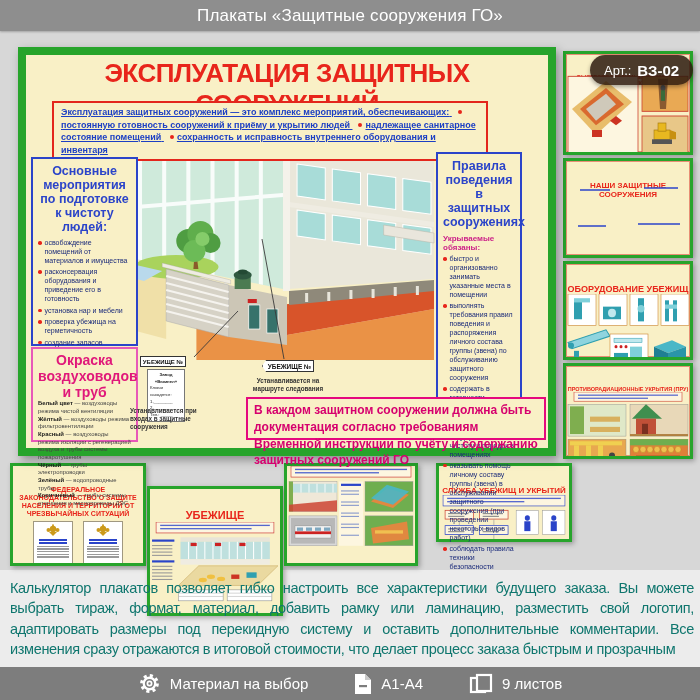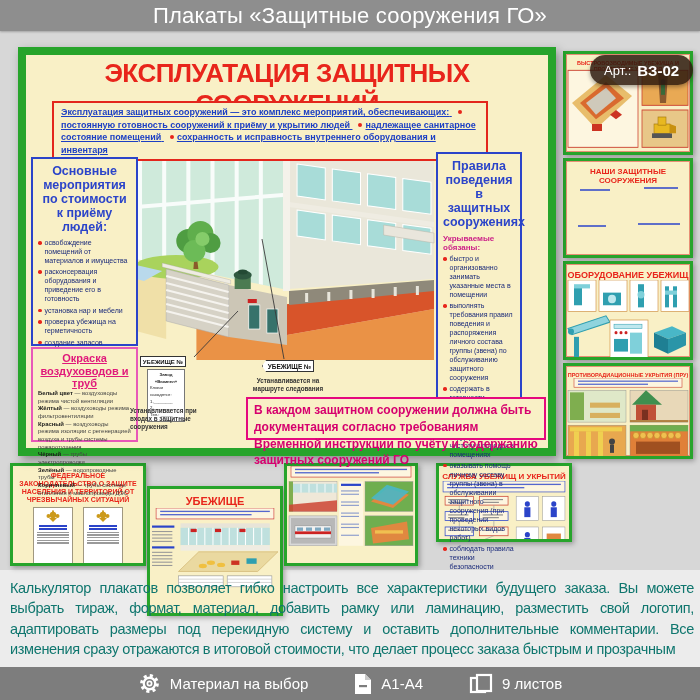--- a/index.html
+++ b/index.html
@@ -1,60 +1,60 @@
 <!DOCTYPE html>
 <html lang="ru"><head>
 <meta charset="utf-8">
 <style>
   * { margin:0; padding:0; box-sizing:border-box; }
   html,body { width:700px; height:700px; }
   body { font-family:"Liberation Sans", sans-serif; background:#d7d7d7; position:relative; overflow:hidden; }
 
   
   .header { position:absolute; top:0; left:0; width:700px; height:31px; background:#8e8e8e; display:flex; align-items:center; justify-content:center; box-shadow:0 1px 2px rgba(0,0,0,.25); z-index:8; }
-  .header-title { color:#fff; font-size:22px; letter-spacing:.2px; }
+  .header-title { color:#fff; font-size:17px; letter-spacing:.2px; }
 
   .lower-strip { position:absolute; left:0; top:570px; width:700px; height:97px; background:#ececec; }
 
   
   .poster { position:absolute; left:18px; top:47px; width:538px; height:409px; background:#f9f0c6; border:8px solid #27a42b; box-shadow:3px 4px 9px rgba(0,0,0,.35); z-index:2; }
   .p-title { position:absolute; left:0; top:3px; width:100%; text-align:center; color:#e8251b; font-weight:bold; font-size:26px; letter-spacing:-.5px; z-index:4; }
   .p-intro { position:absolute; left:26px; top:46px; width:436px; min-height:43px; border:2px solid #e3261c; background:#f9f0c6; padding:3px 7px; font-size:9px; font-weight:bold; color:#1c3fc4; line-height:1.4; z-index:4;text-decoration:underline; }
   .p-intro .dot { display:inline-block; width:4px; height:4px; border-radius:50%; background:#e8251b; margin:0 3px 1px 6px; vertical-align:middle; }
 
   .p-panel { position:absolute; background:#f9f0c6; z-index:4; }
   .p-left  { left:5px;  top:102px; width:107px; height:189px; border:2px solid #2b44c9; padding:4px 5px; }
   .p-right { left:410px; top:97px; width:86px; height:249px; border:2px solid #2b44c9; padding:4px 5px; }
   .panel-h { color:#2b44c9; font-weight:bold; font-size:12.5px; line-height:1.12; text-align:center; margin:1px 0 5px; }
   .panel-sub { color:#cc2288; font-weight:bold; font-size:8px; margin:1px 0 3px; }
   .li { display:flex; gap:3px; margin-bottom:2.5px; font-size:7px; line-height:1.28; color:#1a2a7a; }
   .li .d { flex:0 0 auto; width:3.5px; height:3.5px; border-radius:50%; background:#e8251b; margin-top:2px; }
 
   .p-paint { left:5px; top:292px; width:107px; height:95px; border:2px solid #e858b8; padding:3px 5px; }
-  .paint-h { color:#e0187a; font-weight:bold; font-size:11px; line-height:1.15; text-align:center; margin-bottom:0;text-decoration:underline; }
+  .paint-h { color:#e0187a; font-weight:bold; font-size:14px; line-height:1.15; text-align:center; margin-bottom:0; }
   .pl { font-size:5.9px; line-height:1.3; color:#444; }
   .pl .pt { font-weight:bold; color:#1a1a1a; }
 
   #bldg { position:absolute; left:110px; top:84px; width:300px; height:222px; z-index:1; }
   #leaders { position:absolute; left:0; top:0; width:522px; height:393px; z-index:3; pointer-events:none; }
 
   .sign-plate { position:absolute; background:#fff; border:1px solid #333; font-weight:bold; color:#111; text-align:center; z-index:4; }
   #sign1-plate { left:114px; top:301px; width:46px; height:11px; font-size:6px; line-height:10px; }
   #sign1-card { position:absolute; left:121px; top:314px; width:38px; background:#fff; border:1px solid #777; font-size:4.3px; line-height:1.55; color:#222; padding:2px; z-index:4; }
   #sign1-card .c0 { text-align:center; font-weight:bold; }
   #sign1-cap { position:absolute; left:104px; top:352px; width:80px; font-size:6.3px; font-weight:bold; color:#333; line-height:1.3; z-index:4; }
   #sign2-plate { left:236px; top:305px; width:52px; height:12px; font-size:6.5px; line-height:11px; clip-path:polygon(8% 0,100% 0,100% 100%,8% 100%,0 50%); padding-left:3px; }
   #sign2-cap { position:absolute; left:222px; top:322px; width:80px; font-size:6.3px; font-weight:bold; color:#333; line-height:1.3; text-align:center; z-index:4; }
 
   .p-note { position:absolute; left:220px; top:342px; width:300px; height:43px; border:2px solid #e5087e; color:#d6006e; font-weight:bold; font-size:12px; line-height:1.4; padding:3px 6px; z-index:4; background:#f9f0c6; }
 
   
   .thumb { position:absolute; background:#f9f0c6; border:3px solid #27a42b; box-shadow:2px 2px 5px rgba(0,0,0,.3); overflow:hidden; }
   .side { box-shadow:2px 2px 5px rgba(0,0,0,.3), inset 0 0 0 1px rgba(215,45,35,.5); }
-  .tt { color:#e8251b; font-weight:bold; text-align:center; text-transform:uppercase; padding-top:6px; line-height:1.15; }
+  .tt { color:#e8251b; font-weight:bold; text-align:center; text-transform:uppercase; padding-top:20px; line-height:1.15; }
 
   #t1 { left:563px; top:51px;  width:130px; height:104px; }
   #t2 { left:563px; top:158px; width:130px; height:100px; }
   #t3 { left:563px; top:261px; width:130px; height:99px; }
   #t4 { left:563px; top:363px; width:130px; height:96px; }
   #t1 .tt { font-size:5.5px; height:14px; }
   #t2 .tt { font-size:8px; }
   #t3 .tt { font-size:9px; }
   #t4 .tt { font-size:5.5px; }
   .t2-dash { position:absolute; height:2px; background:#2b44c9; opacity:.75; }
@@ -182,21 +182,21 @@
       <circle cx="58" cy="112" r="11" fill="#6cbb57"></circle>
     <circle cx="66" cy="100" r="7" fill="#85cc6a"></circle>
   </svg>
 
   <svg id="leaders" viewBox="0 0 522 393">
     <line x1="168" y1="302" x2="212" y2="256" stroke="#3a3a3a" stroke-width="0.9"></line>
     <line x1="258" y1="304" x2="236" y2="184" stroke="#3a3a3a" stroke-width="0.9"></line>
   </svg>
 
   <div class="p-panel p-left">
-    <div class="panel-h">Основные мероприятия по стоимости к приёму людей:</div>
+    <div class="panel-h">Основные мероприятия по подготовке к чистоту людей:</div>
     <div class="li">
         <span class="d"></span>
         <span>освобождение помещений от материалов и имущества</span>
       </div>
     <div class="li">
         <span class="d"></span>
         <span>расконсервация оборудования и приведение его в готовность</span>
       </div>
     <div class="li">
         <span class="d"></span>

